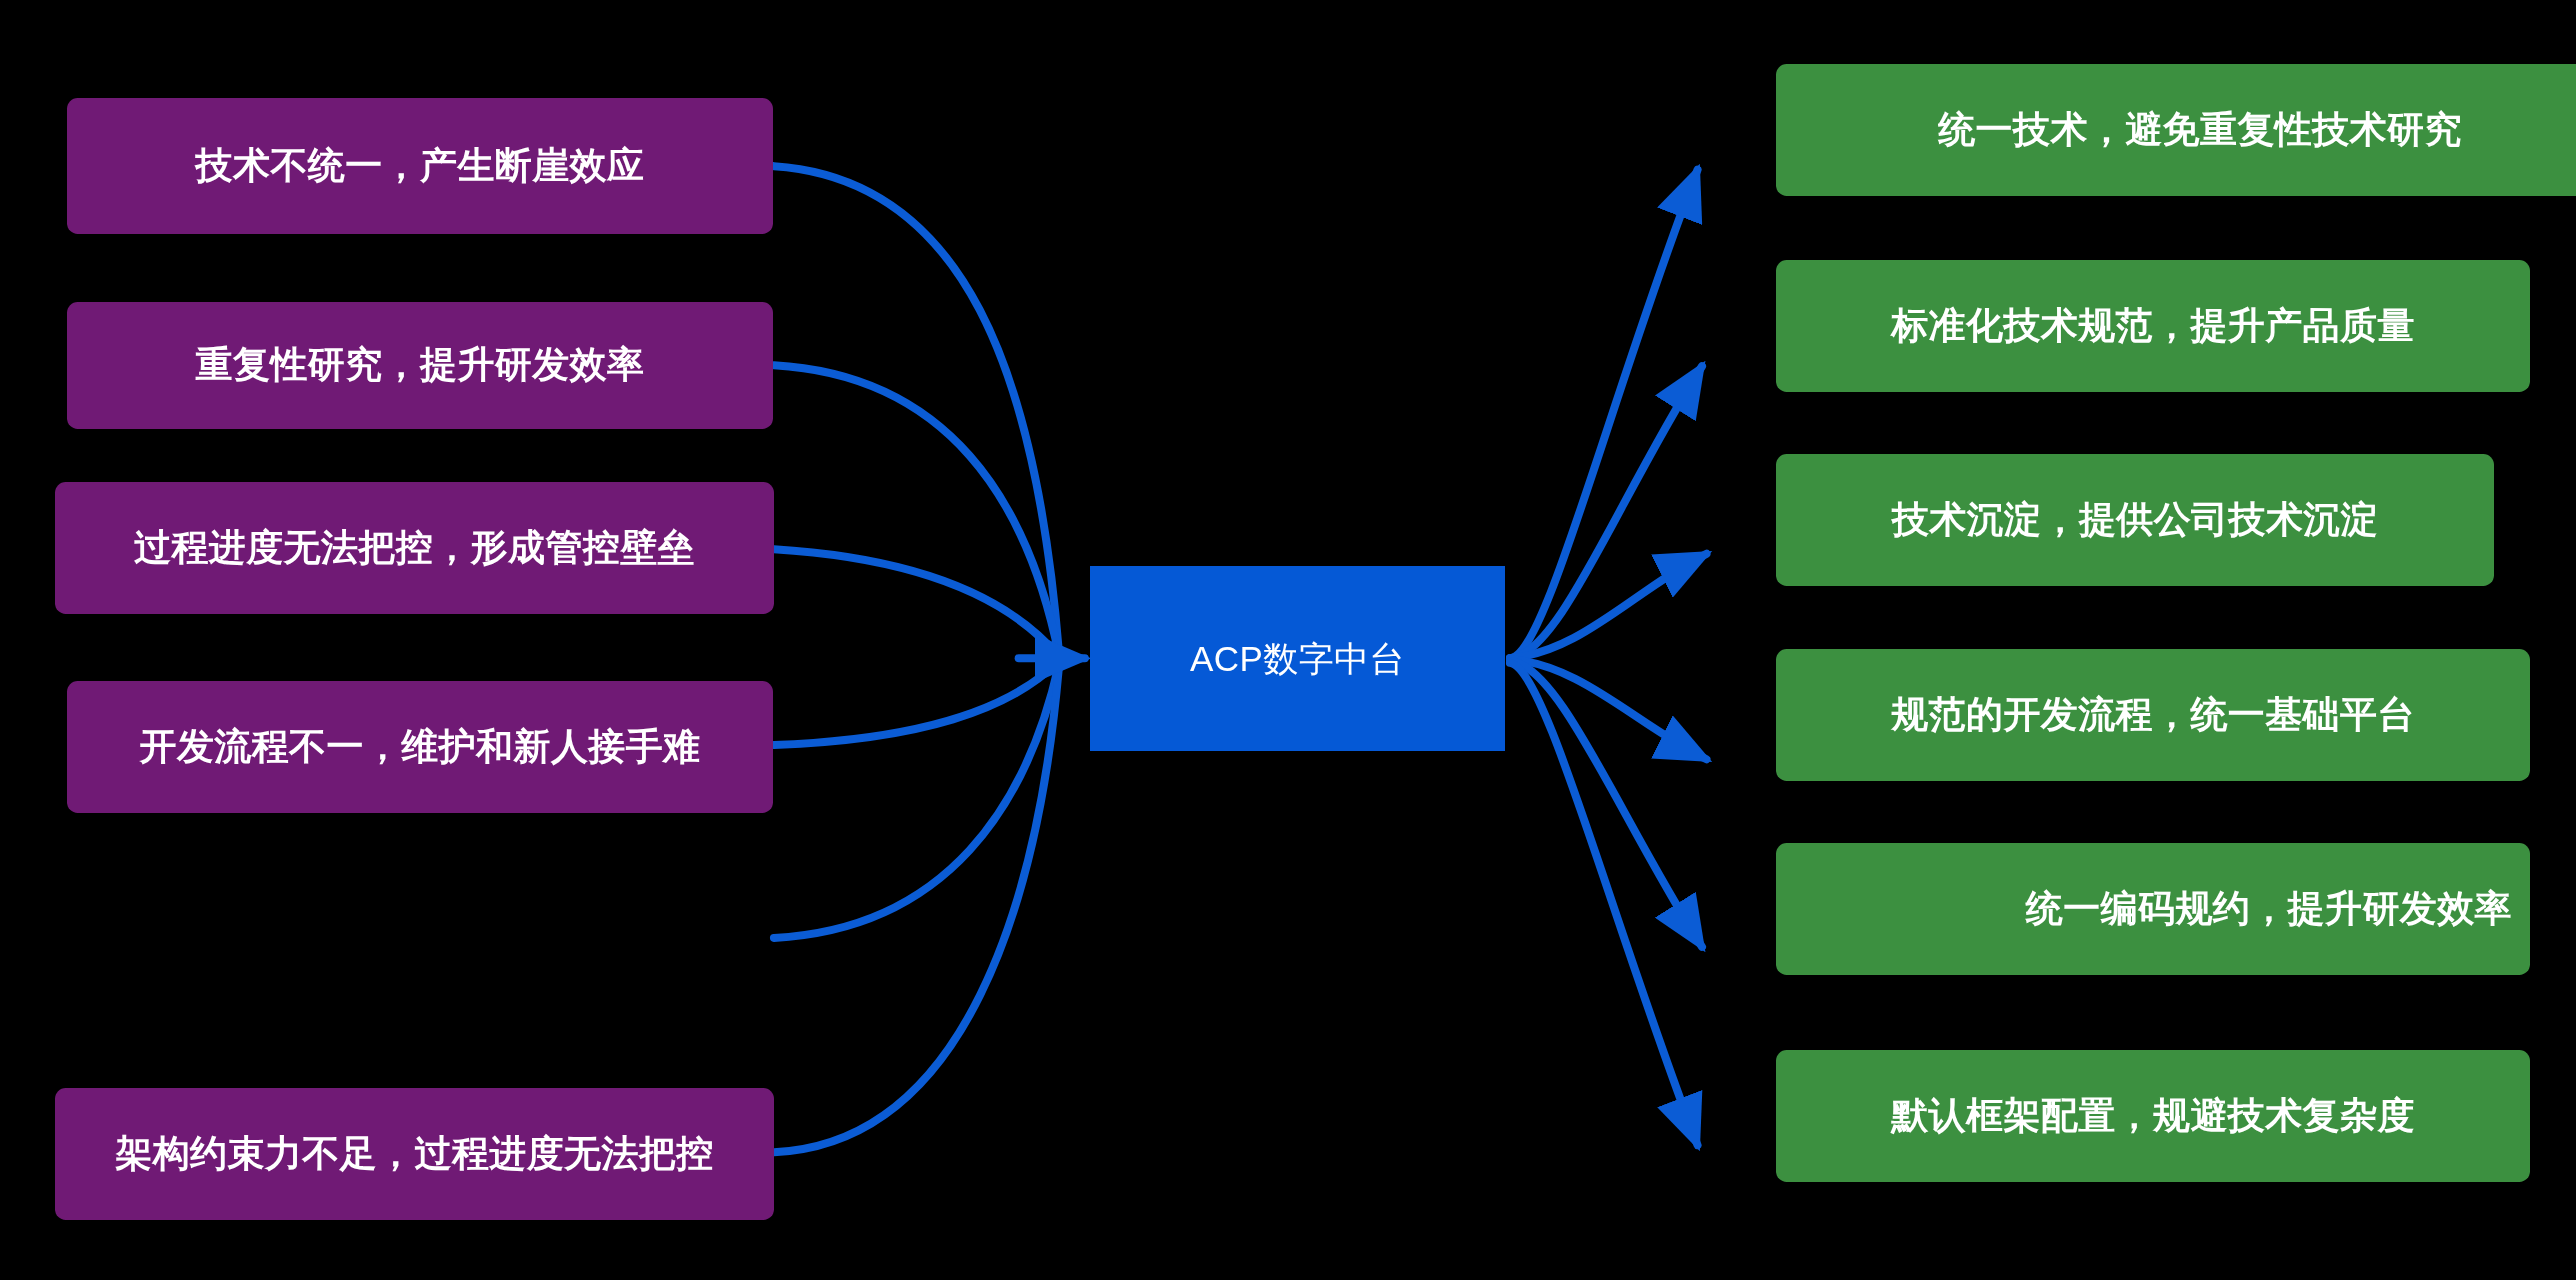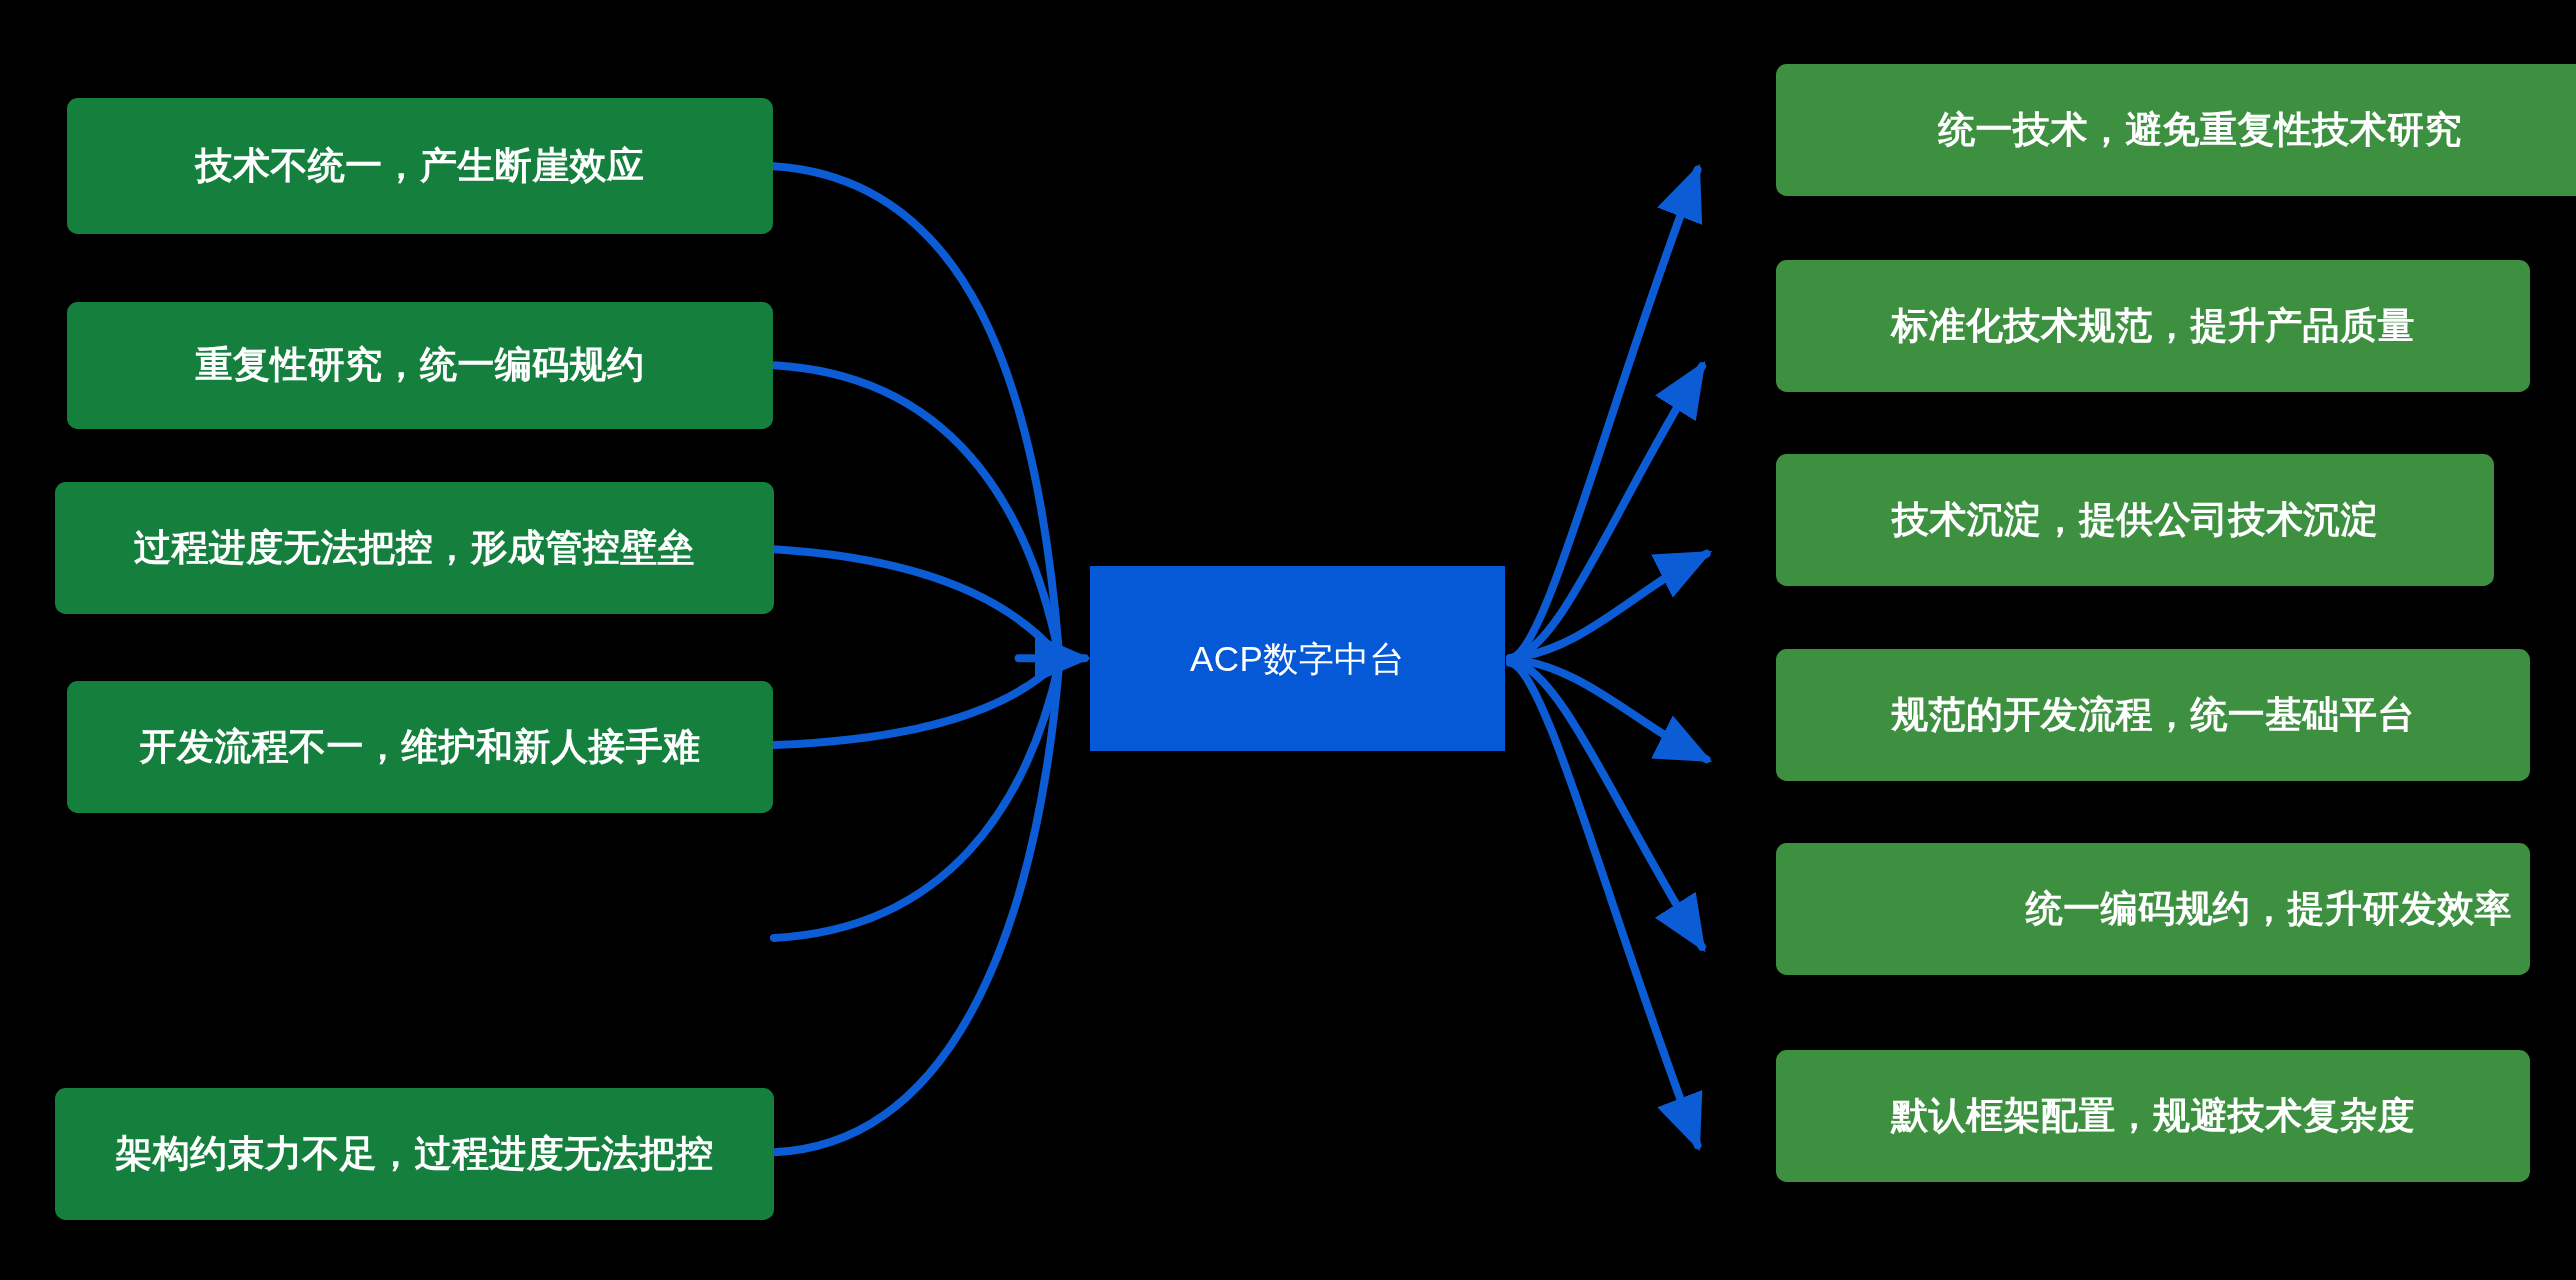--- a/index.html
+++ b/index.html
@@ -33,21 +33,21 @@
     display: flex;
     align-items: center;
     justify-content: center;
     border-radius: 10.7px;
     color: #ffffff;
     text-align: center;
     line-height: 1.2;
     letter-spacing: 0.4px;
   }
   .node-problem {
-    background: #15803d;
+    background: #701a75;
     font-size: 37px;
     font-weight: bold;
     padding: 11px 18px;
   }
   .node-benefit {
     background: #3C9040;
     font-size: 37px;
     font-weight: bold;
     padding: 0 18px;
   }
@@ -88,21 +88,21 @@
       <path d="M 1690,740 C 1745,744 1810,910 1905,1060" marker-end="url(#arrowhead)"></path>
       <path d="M 1690,742 C 1730,748 1800,1020 1900,1282" marker-end="url(#arrowhead)"></path>
     </g>
   </svg>
 
   <div class="node node-problem" style="left:67px; top:98px; width:706px; height:136px;">
     <span>技术不统一，产生断崖效应</span>
   </div>
 
   <div class="node node-problem" style="left:67px; top:302px; width:706px; height:127px;">
-    <span>重复性研究，统一编码规约</span>
+    <span>重复性研究，提升研发效率</span>
   </div>
 
   <div class="node node-problem" style="left:55px; top:482px; width:719px; height:132px;">
     <span>过程进度无法把控，形成管控壁垒</span>
   </div>
 
   <div class="node node-problem" style="left:67px; top:681px; width:706px; height:132px;">
     <span>开发流程不一，维护和新人接手难</span>
   </div>
 

